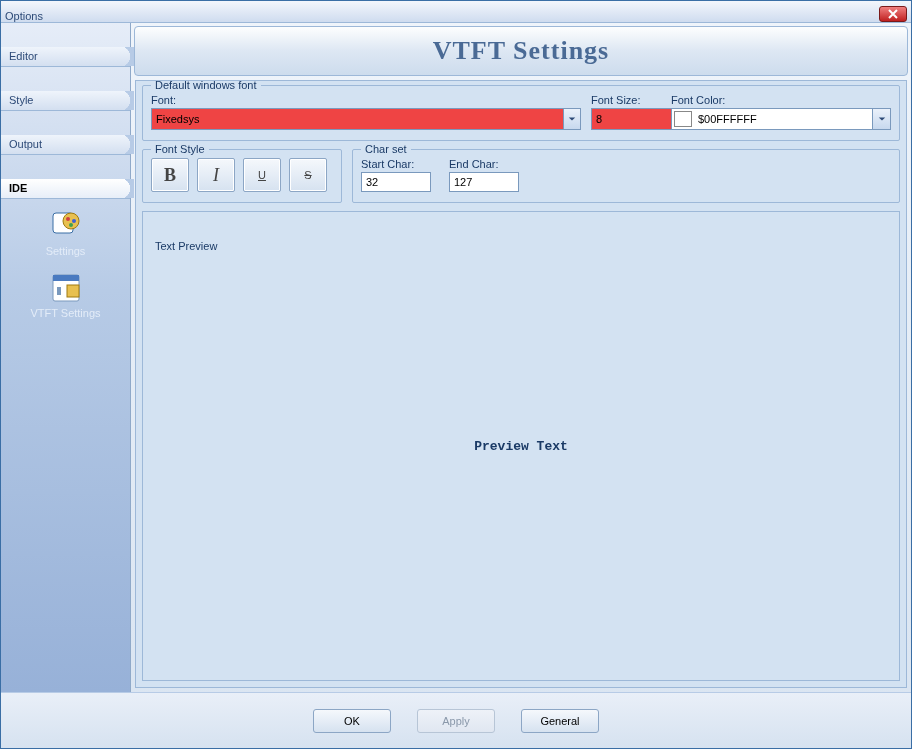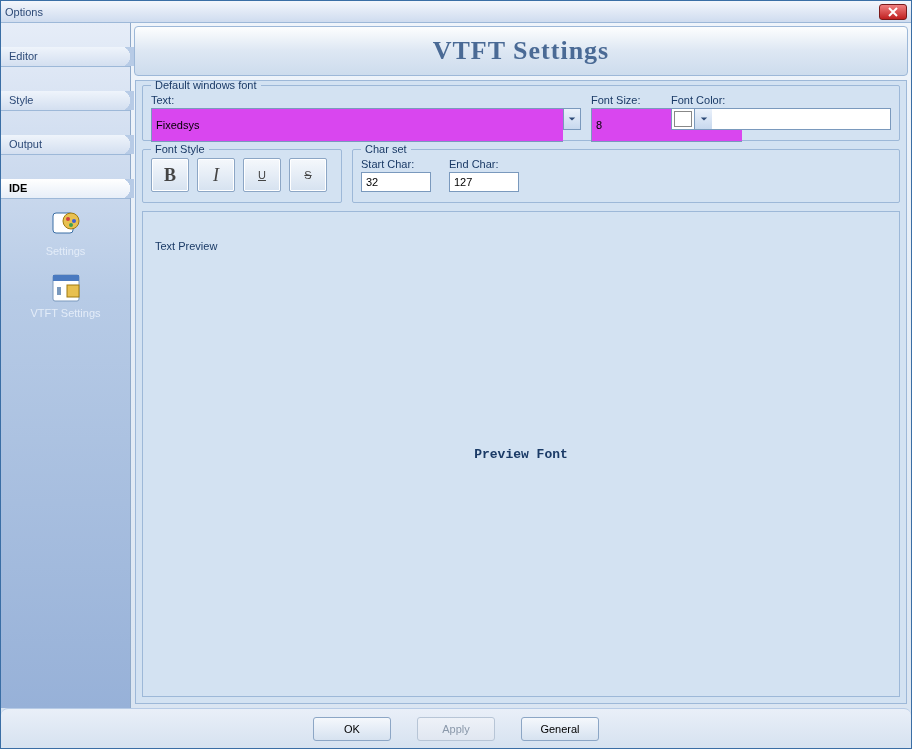--- a/index.html
+++ b/index.html
@@ -1,18 +1,18 @@
 <!DOCTYPE html>
 <html><head>
 <meta charset="utf-8">
 <style>
 * { box-sizing: border-box; margin: 0; padding: 0; font-family: Tahoma, sans-serif; font-size: 11px; }
 html, body { width: 912px; height: 749px; overflow: hidden; }
 .window { width: 912px; height: 749px; border: 1px solid #3a6ea5; background: linear-gradient(180deg,#f0f5fb 0%,#d9e4f1 100%); display: flex; flex-direction: column; }
-.titlebar { height: 22px; background: linear-gradient(180deg,#f3f6fc 0%,#cfdcef 100%); border-bottom: 1px solid #9db8d8; display: flex; align-items: center; padding: 0 4px; }
+.titlebar { height: 22px; background: linear-gradient(180deg,#f3f6fc 0%,#cfdcef 100%); border-bottom: 1px solid #9db8d8; display: flex; align-items: flex-end; padding: 0 4px; }
 .titlebar .title { flex: 1; color: #2d4a77; font-size: 11px; }
 .close-btn { width: 28px; height: 16px; background: linear-gradient(180deg,#f08080 0%,#c02020 100%); border: 1px solid #7a1a1a; border-radius: 3px; display: flex; align-items: center; justify-content: center; }
 .close-btn svg { width: 10px; height: 10px; fill: #fff; }
 .body-row { flex: 1; display: flex; overflow: hidden; }
 .sidebar { width: 130px; background: linear-gradient(180deg,#e6edf8 0%,#b7cbe6 40%,#97b1d8 100%); border-right: 1px solid #8fa9c9; display: flex; flex-direction: column; }
 .tab { height: 20px; padding: 3px 8px; color: #2d4a77; background: linear-gradient(180deg,#eff4fb 0%,#d3dff0 100%); border-bottom: 1px solid #9db8d8; position: relative; margin-top: 24px; }
 .tab.active { background: linear-gradient(180deg,#ffffff 0%,#e7eef8 100%); font-weight: bold; color: #000; }
 .tab::after { content: ""; position: absolute; right: -4px; top: 0; bottom: 0; width: 14px; background: radial-gradient(circle at 0% 50%, rgba(255,255,255,0) 60%, #b7cbe6 61%); pointer-events: none; }
 .sidebar-icons { flex: 1; padding-top: 10px; display: flex; flex-direction: column; align-items: center; gap: 14px; }
 .side-icon { width: 86px; display: flex; flex-direction: column; align-items: center; gap: 2px; color: #e3ecf8; text-align: center; }
@@ -25,40 +25,40 @@
 .tree-item { padding: 2px 10px; color: #000; }
 .tree-item.selected { background: #3399ff; color: #fff; }
 .panel { flex: 1; background: #d3e2f2; border: 1px solid #9db8d8; padding: 4px 6px 6px 6px; display: flex; flex-direction: column; gap: 8px; overflow: hidden; }
 .fieldset { border: 1px solid #9db8d8; border-radius: 2px; padding: 8px 8px 10px 8px; position: relative; }
 .fieldset > .legend { position: absolute; top: -7px; left: 8px; background: #d3e2f2; padding: 0 4px; color: #1a3a66; font-size: 11px; }
 .row { display: flex; gap: 10px; align-items: flex-end; }
 .group { display: flex; flex-direction: column; gap: 2px; }
 .group.flex1 { flex: 1; }
 label.small { color: #1a3a66; font-size: 11px; }
 .combo { height: 22px; display: flex; align-items: stretch; }
-.combo input { flex: 1; border: 1px solid #7a99bd; border-right: none; padding: 16px 4px; background: #d946ef; }
+.combo input { flex: 1; border: 1px solid #7a99bd; border-right: none; padding: 4px 4px; background: #ef4444; }
 .combo .arrow { width: 18px; border: 1px solid #7a99bd; background: linear-gradient(180deg,#eaf1fb 0%,#c7d8ee 100%); display:flex; align-items:center; justify-content:center; }
 .arrow svg { width: 8px; height: 8px; fill: #2d4a77; }
 .color-combo { height: 22px; display: flex; align-items: stretch; border: 1px solid #7a99bd; background:#fff; }
 .color-combo .swatch { width: 18px; margin: 2px; border: 1px solid #888; background: #fff; }
 .color-combo input { flex: 1; border: none; padding: 0 4px; }
 .color-combo .arrow { width: 18px; border-left: 1px solid #7a99bd; background: linear-gradient(180deg,#eaf1fb 0%,#c7d8ee 100%); display:flex;align-items:center;justify-content:center;}
 .style-row { display: flex; gap: 10px; }
 .style-btns { display: flex; gap: 8px; }
 .style-btn { width: 38px; height: 34px; border: 1px solid #8ca6c5; background: linear-gradient(180deg,#f5f8fc 0%,#d6e2f0 100%); display:flex; align-items:center; justify-content:center; font-family: Georgia, serif; font-size: 18px; color: #444; border-radius: 2px; box-shadow: inset 0 0 0 1px #fff; }
 .style-btn.bold { font-weight: bold; }
 .style-btn.italic { font-style: italic; }
 .style-btn .u { text-decoration: underline; }
 .style-btn .s { text-decoration: line-through; }
 .charset { display: flex; gap: 18px; }
 .txt-input { width: 70px; height: 20px; border: 1px solid #7a99bd; background: #fff; padding: 0 4px; }
 .preview-box { flex: 1; border: 1px solid #9db8d8; position: relative; display: flex; align-items: center; justify-content: center; min-height: 200px; }
 .preview-box .legend { position: absolute; top: -7px; left: 8px; background: #d3e2f2; padding: 0 4px; color: #1a3a66; margin-top: 35px; }
 .preview-text { font-family: 'Courier New', monospace; font-size: 13px; font-weight: bold; color: #1a3a66; }
-.footer { height: 40px; display: flex; align-items: center; justify-content: center; gap: 26px; border-top: 1px solid #b7cbe6; background: linear-gradient(180deg,#e9eff8 0%,#d6e2f0 100%); border-radius: 7px; }
+.footer { height: 56px; display: flex; align-items: center; justify-content: center; gap: 26px; border-top: 1px solid #b7cbe6; background: linear-gradient(180deg,#e9eff8 0%,#d6e2f0 100%); }
 .btn { width: 78px; height: 24px; border: 1px solid #8ca6c5; background: linear-gradient(180deg,#f5f8fc 0%,#d6e2f0 100%); border-radius: 3px; color: #000; display:flex; align-items:center; justify-content:center; }
 .btn.disabled { color: #8a98aa; border-color: #b7c5d6; background: linear-gradient(180deg,#eef2f8 0%,#e0e7f1 100%); }
 </style>
 </head>
 <body>
 
 <div class="window">
   <div class="titlebar">
     <span class="title">Options</span>
     <div class="close-btn">
@@ -102,21 +102,21 @@
     <div class="main">
       <div class="header">
         <h1>VTFT Settings</h1>
       </div>
       <div class="content">
         <div class="panel">
           <div class="fieldset">
             <span class="legend">Default windows font</span>
             <div class="row">
               <div class="group flex1">
-                <label class="small">Text:</label>
+                <label class="small">Font:</label>
                 <div class="combo">
                   <input value="Fixedsys" style="">
                   <div class="arrow">
                       <svg viewBox="0 0 10 10">
                         <path d="M1 3 L5 7 L9 3 Z"></path>
                       </svg>
                     </div>
                 </div>
               </div>
               <div class="group" style="width:70px">
@@ -127,20 +127,21 @@
                       <svg viewBox="0 0 10 10">
                         <path d="M1 3 L5 7 L9 3 Z"></path>
                       </svg>
                     </div>
                 </div>
               </div>
               <div class="group" style="width:220px">
                 <label class="small">Font Color:</label>
                 <div class="color-combo">
                   <div class="swatch"></div>
+                  <input value="$00FFFFFF" style="">
                   <div class="arrow">
                       <svg viewBox="0 0 10 10">
                         <path d="M1 3 L5 7 L9 3 Z"></path>
                       </svg>
                     </div>
                 </div>
               </div>
             </div>
           </div>
 
@@ -168,21 +169,21 @@
                 <div class="group">
                   <label class="small">End Char:</label>
                   <input class="txt-input" value="127" style="">
                 </div>
               </div>
             </div>
           </div>
 
           <div class="preview-box">
             <span class="legend">Text Preview</span>
-            <span class="preview-text">Preview Font</span>
+            <span class="preview-text">Preview Text</span>
           </div>
         </div>
       </div>
     </div>
   </div>
   <div class="footer">
     <div class="btn">OK</div>
     <div class="btn disabled">Apply</div>
     <div class="btn">General</div>
   </div>

